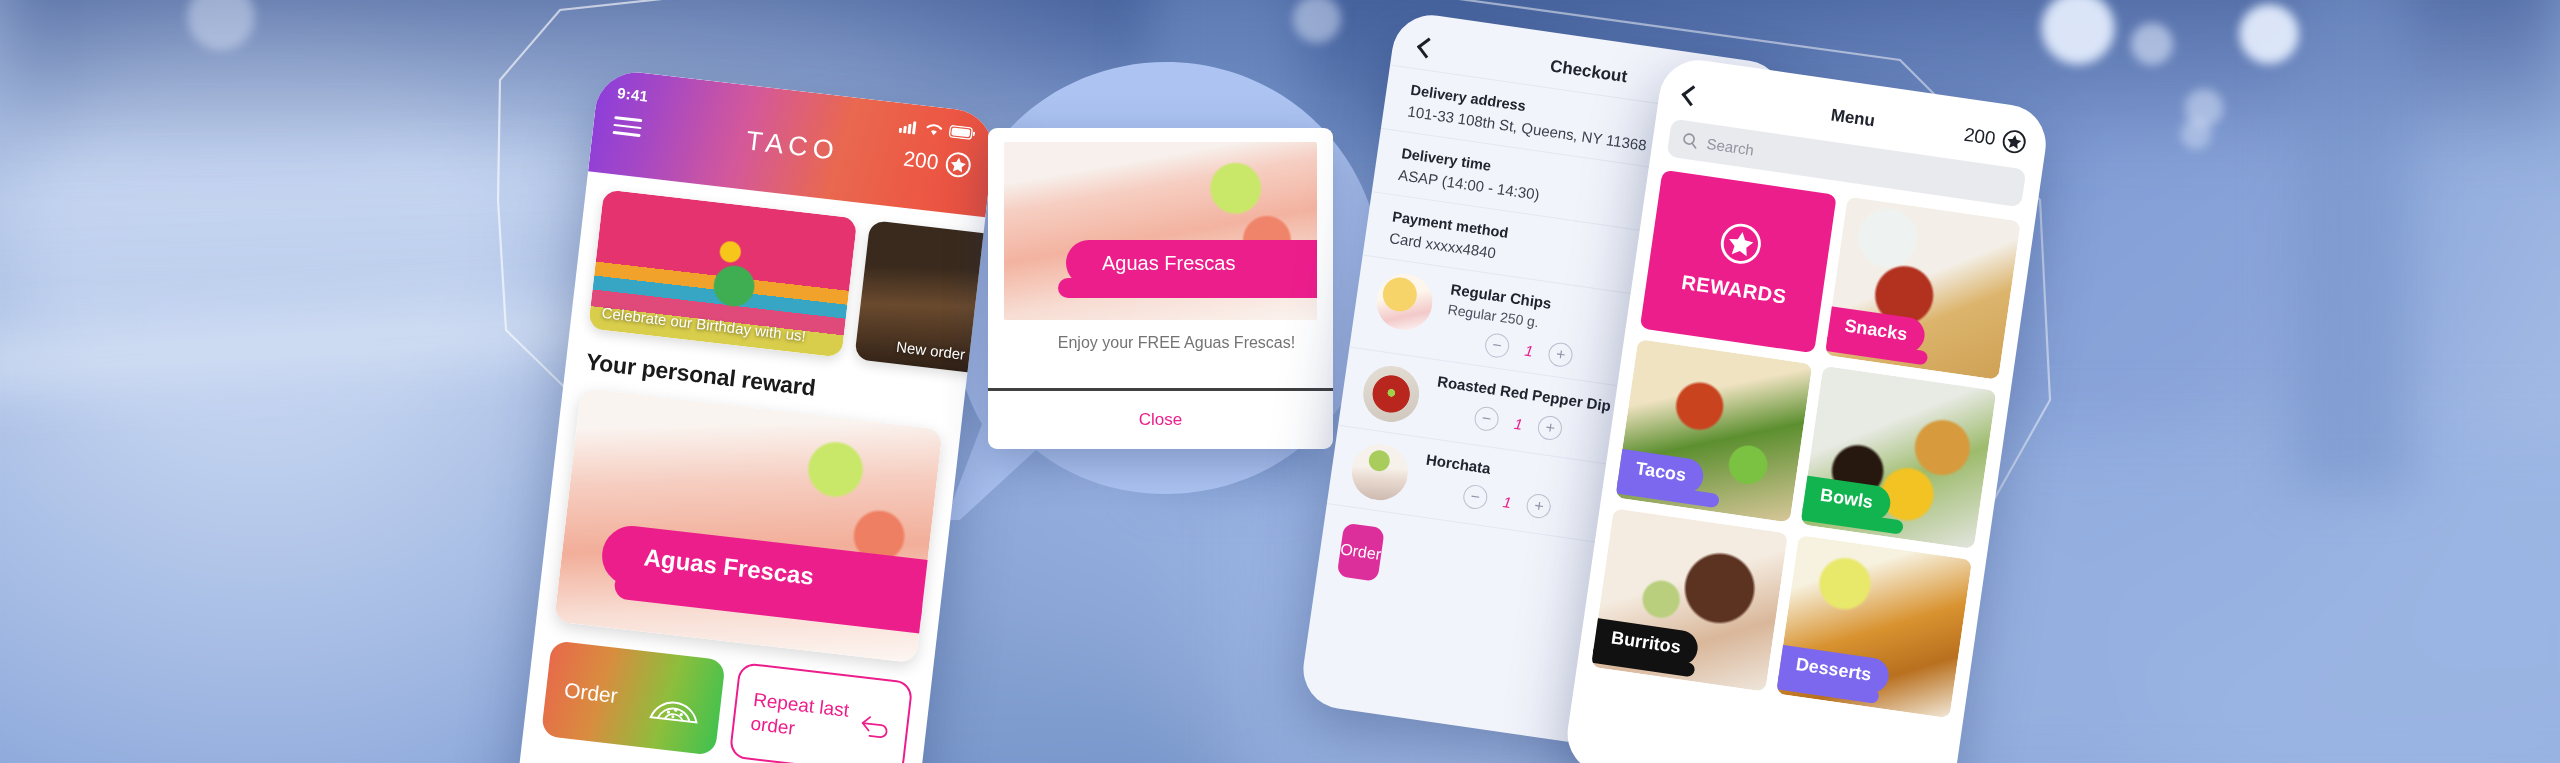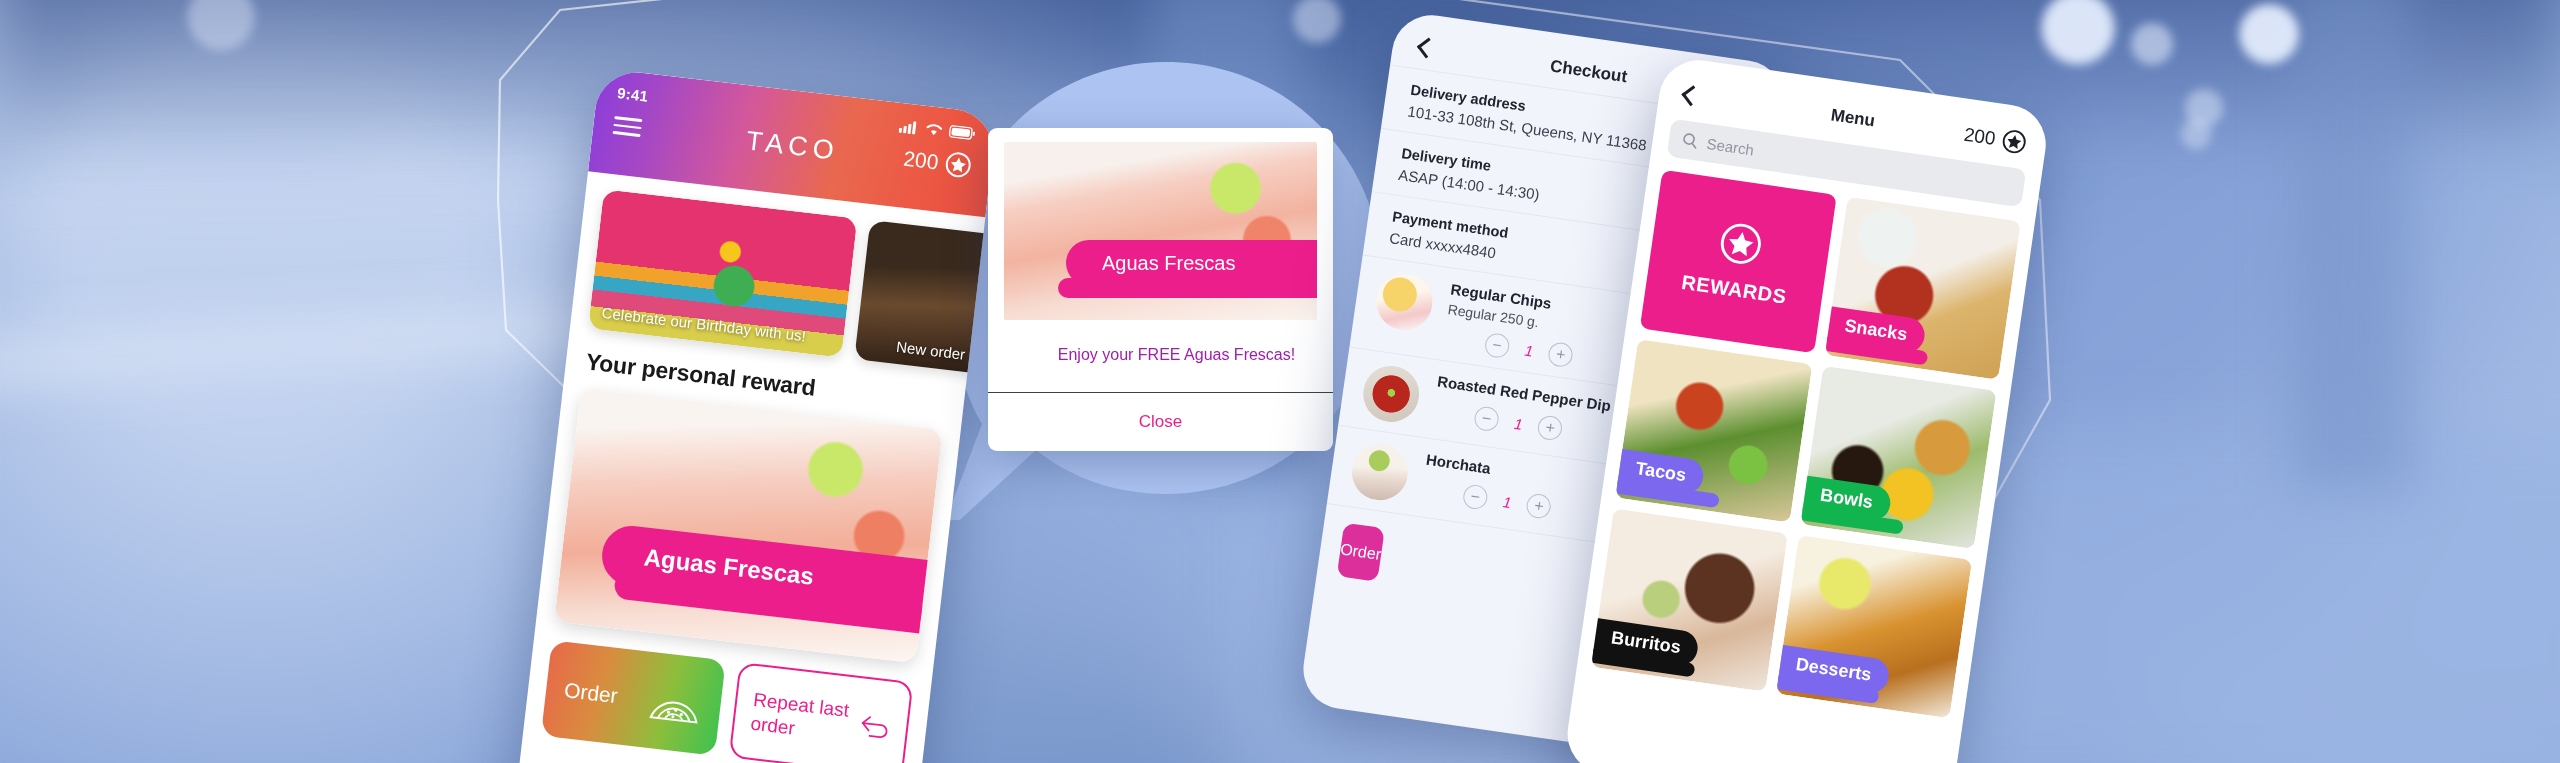--- a/index.html
+++ b/index.html
@@ -140,22 +140,22 @@
   #modal .m-img { position:relative; margin:14px 16px 0 16px; height:178px;
                   border-radius:2px; overflow:hidden; }
   #modal .m-ribbon {
     position:absolute; left:62px; right:-4px; bottom:34px; height:46px;
     background:#ec1e8c; border-radius:26px 3px 3px 26px;
     display:flex; align-items:center; padding-left:36px; color:#fff;
     font-size:20px; font-weight:500;
   }
   #modal .m-ribbon2 { position:absolute; left:54px; right:-4px; bottom:22px; height:20px;
                       background:#ec1e8c; border-radius:12px 3px 3px 12px; }
-  #modal .m-text { text-align:center; font-size:16px; color:#a21caf; padding:26px 14px 28px 14px;margin-left:32px; }
-  #modal .m-actions { display:flex; border-top:1px solid #404040; }
+  #modal .m-text { text-align:center; font-size:16px; color:#737373; padding:14px 14px 28px 14px;margin-left:32px; }
+  #modal .m-actions { display:flex; border-top:3px solid #404040;margin-top:8px; }
   #modal .m-btn { flex:1; text-align:center; padding:19px 0; color:#ec1e8c;
                   font-size:17px; font-weight:500; background:none; border:none; cursor:pointer; }
   #modal .m-btn + .m-btn { border-left:1px solid #eceff3; }
 
   
   #phone2 {
     left:1398px; top:10px; width:395px; height:700px;
     border-radius:40px; background:#f2f4fb;
     transform:rotate(8.2deg); transform-origin:top left;
   }

